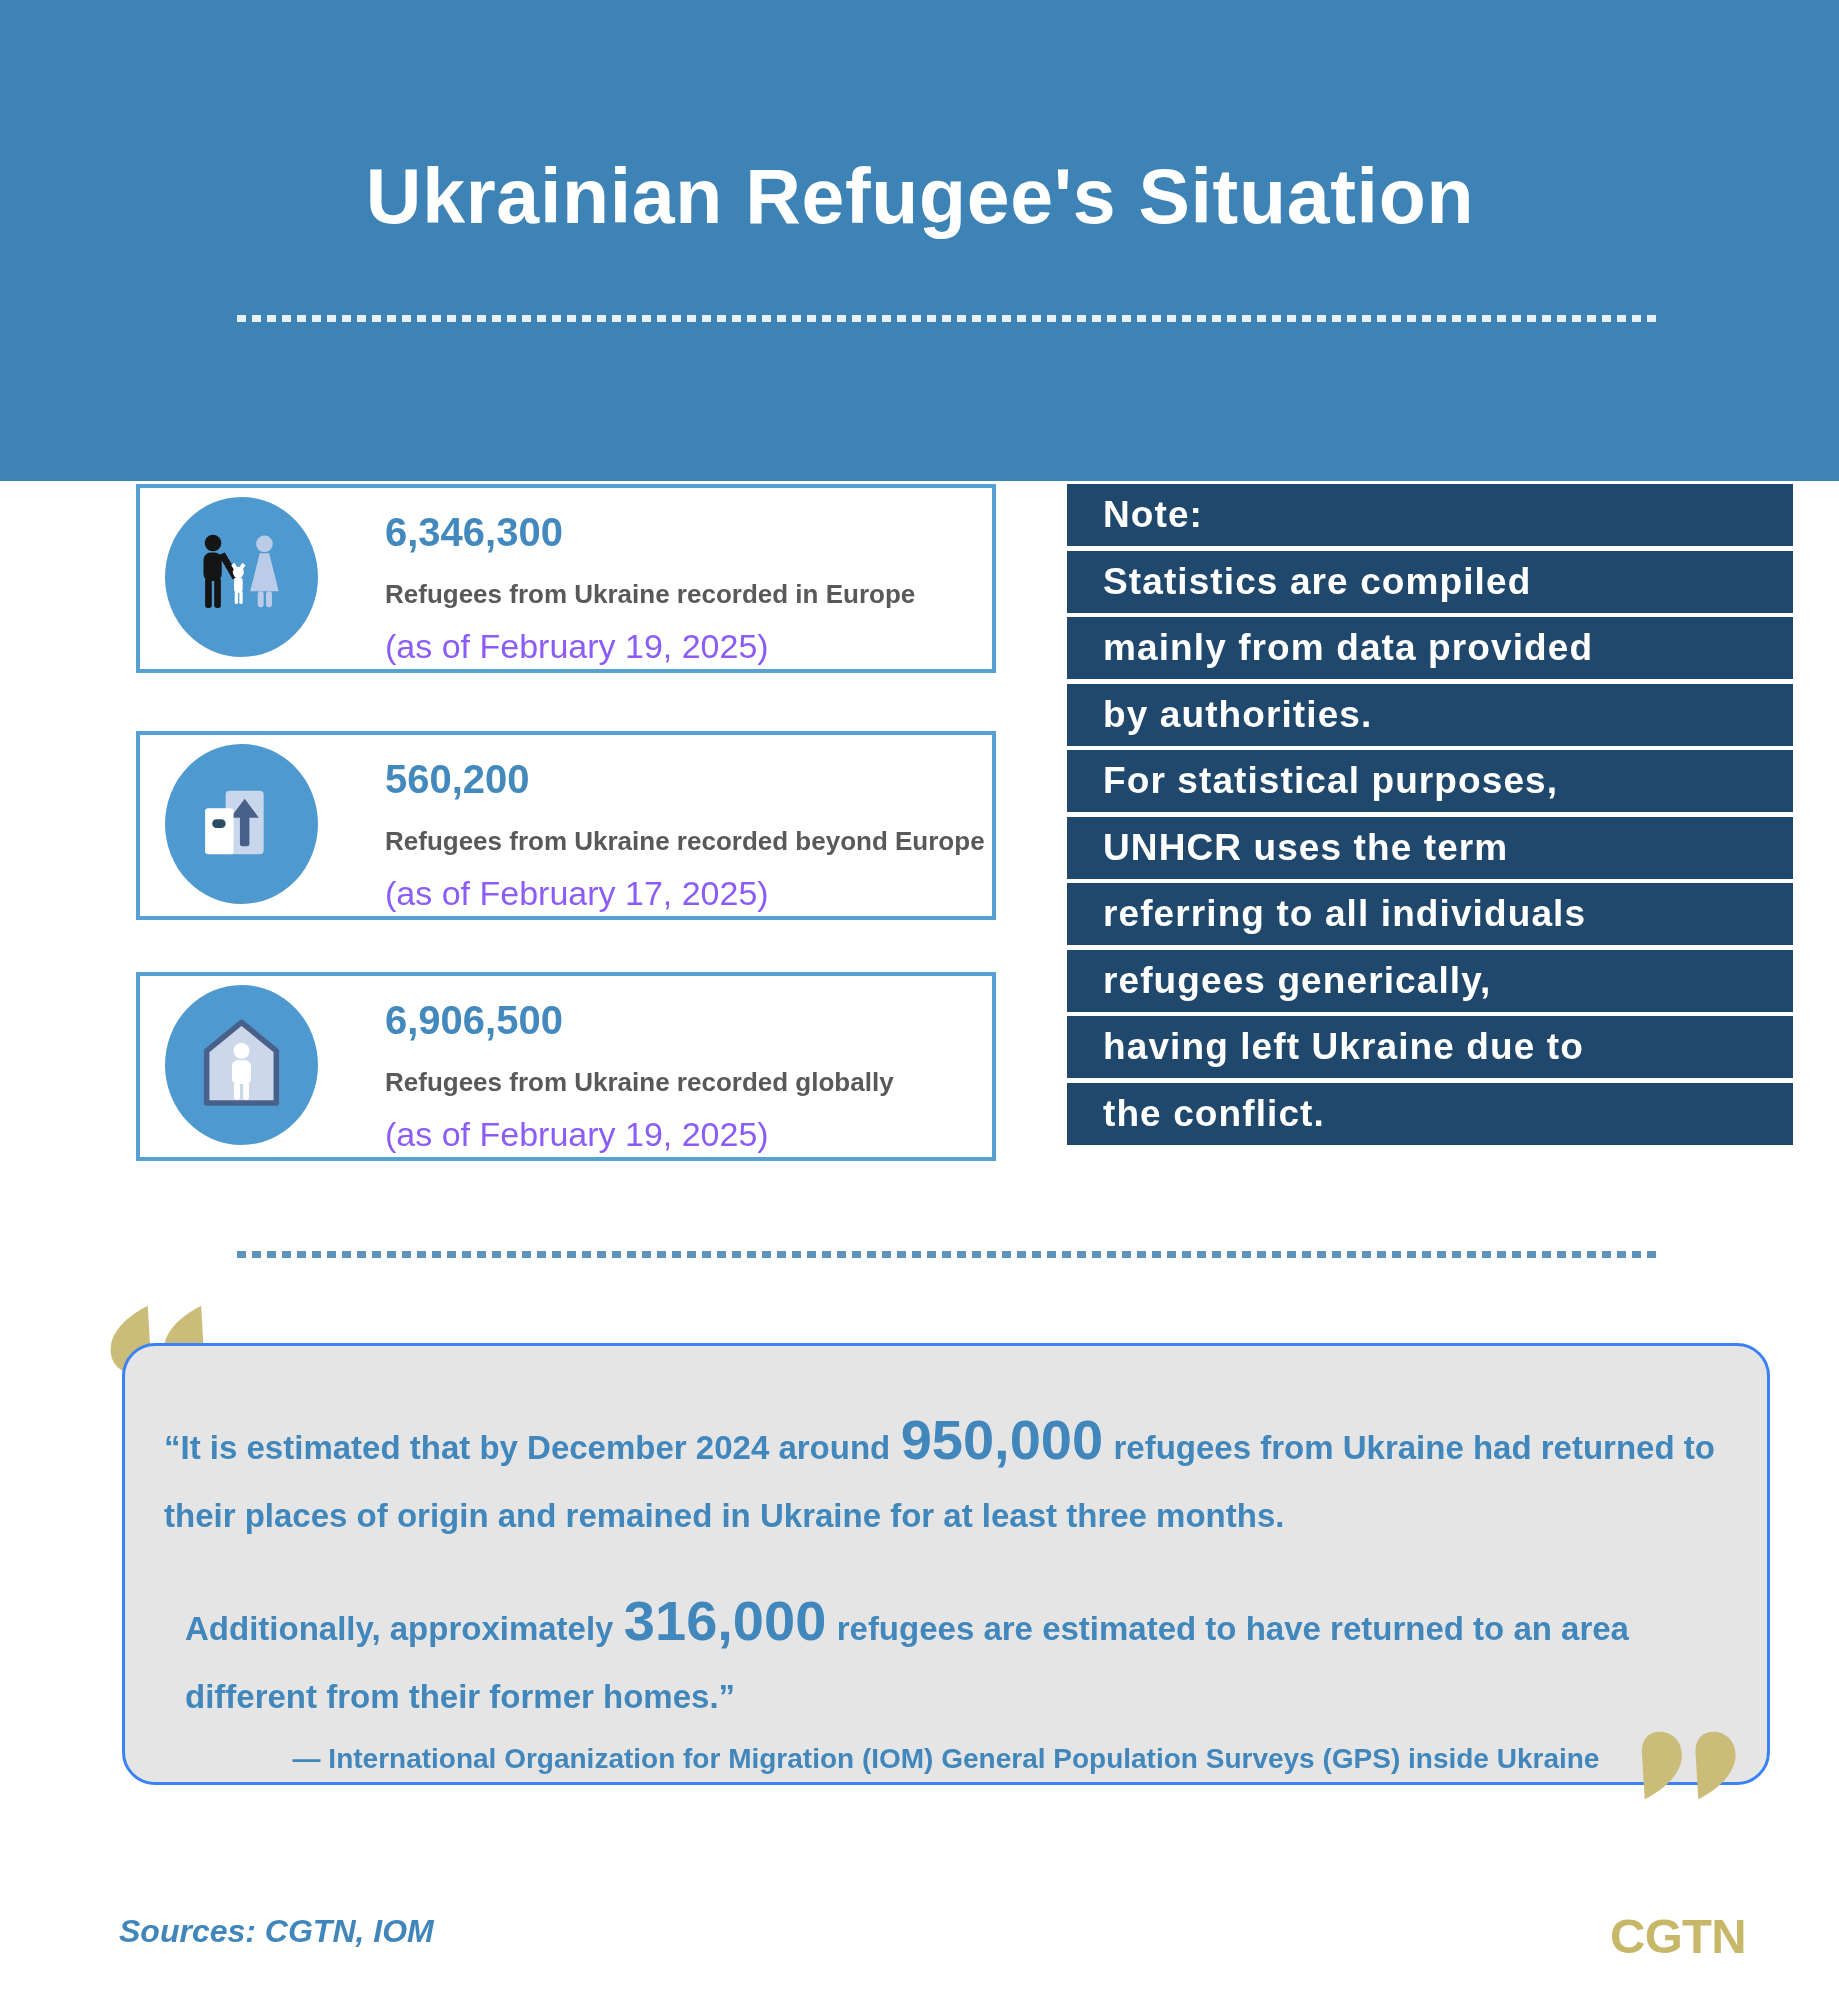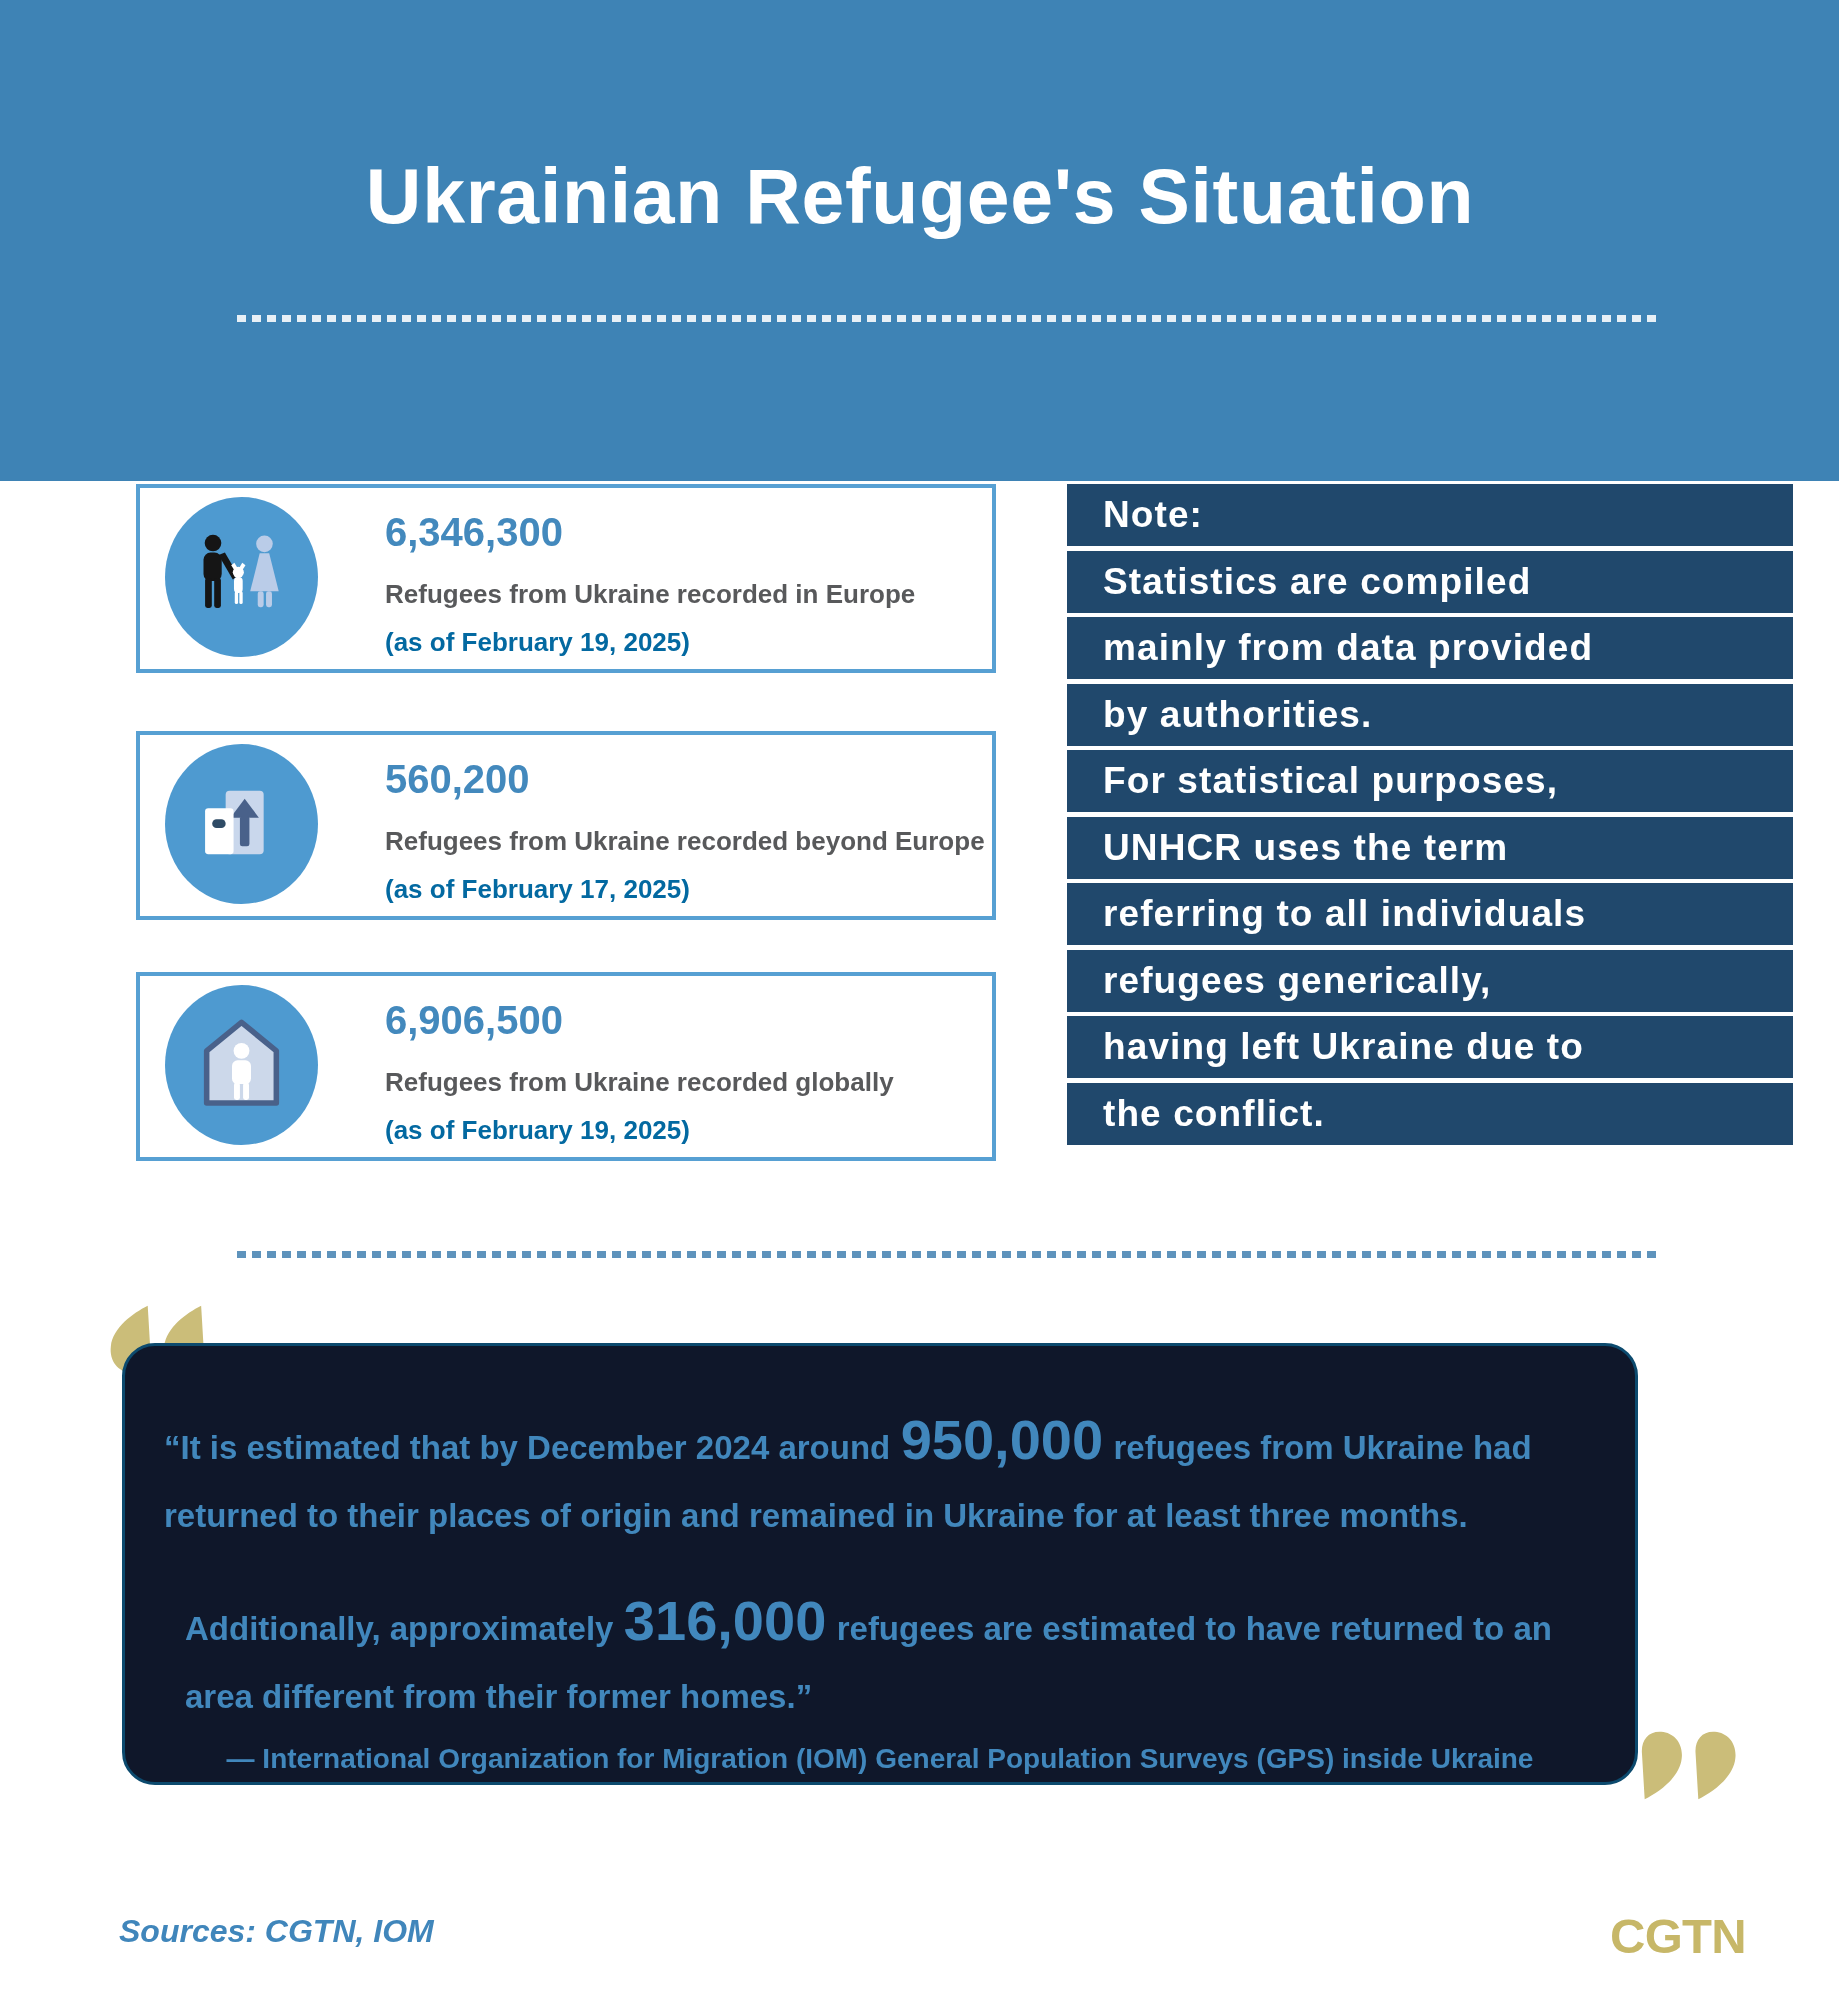--- a/index.html
+++ b/index.html
@@ -63,43 +63,43 @@
     color: #4389BD; font-size: 40px; font-weight: bold;
     white-space: nowrap;
   }
   .stat-desc {
     position: absolute; left: 245px; top: 91px;
     color: #58595B; font-size: 26px; font-weight: bold;
     white-space: nowrap;
   }
   .stat-date {
     position: absolute; left: 245px; top: 139px;
-    color: #0369a1; font-size: 26px; font-weight: bold;
+    color: #8b5cf6; font-size: 34px; font-weight: normal;
     white-space: nowrap;
   }
 
   
   .note-box { left: 1067px; top: 484px; width: 726px; }
   .note-line {
     height: 62px; margin-bottom: 4.5px;
     background: #20486C;
     color: #ffffff;
     font-size: 37px; font-weight: bold;
     line-height: 62px;
     padding-left: 36px;
     letter-spacing: 1.1px;
     white-space: nowrap;
     overflow: hidden;
   }
 
   
   .quote-box {
-    left: 122px; top: 1343px; width: 1516px; height: 442px;
-    background: #0f172a;
-    border: 3px solid #0c4a6e;
+    left: 122px; top: 1343px; width: 1648px; height: 442px;
+    background: #e5e5e5;
+    border: 3px solid #3b82f6;
     border-radius: 33px;
     box-sizing: border-box;
     padding: 46px 39px 0 39px;
   }
   .quote-par {
     color: #4187BC;
     font-size: 33px; font-weight: bold;
     line-height: 1.72;
     margin: 0;
   }

